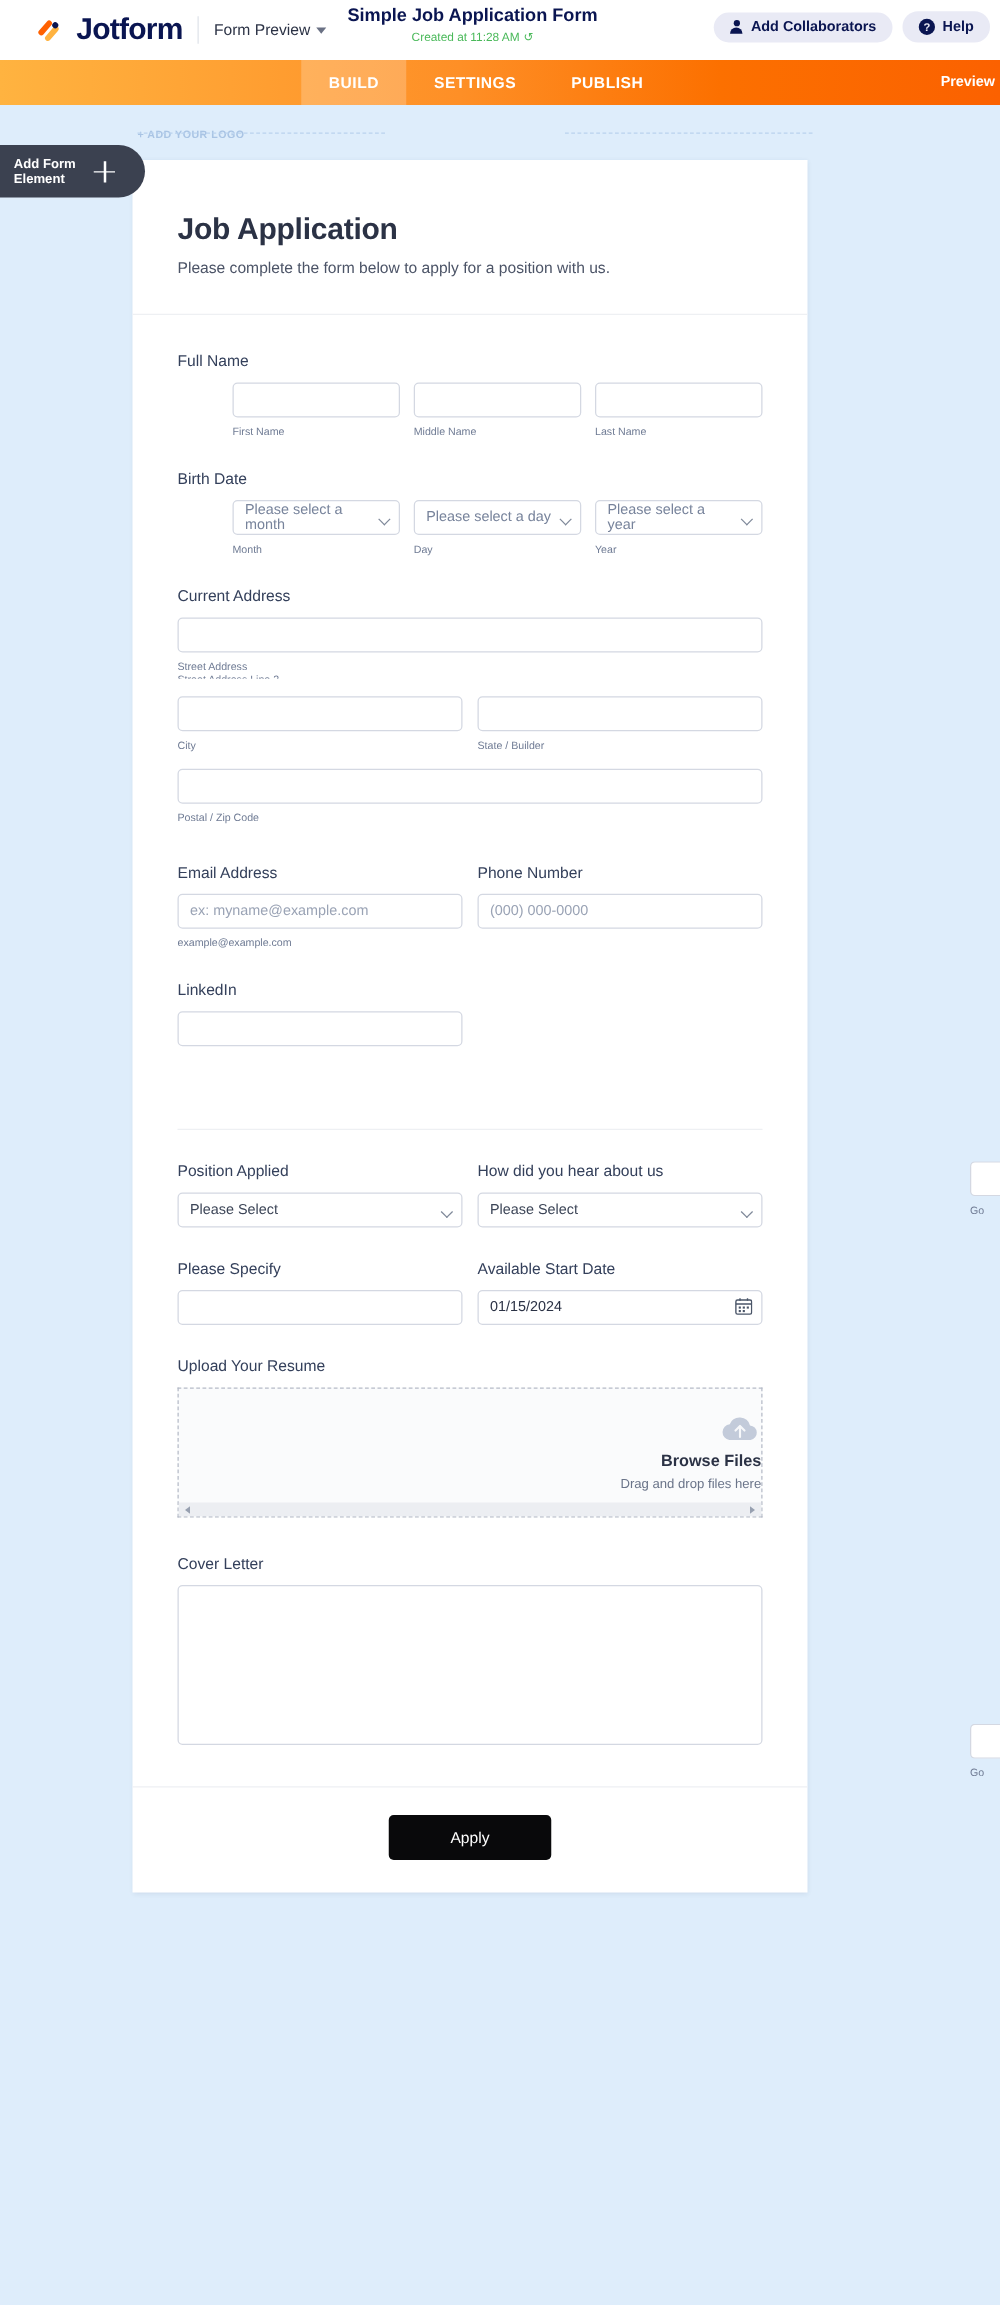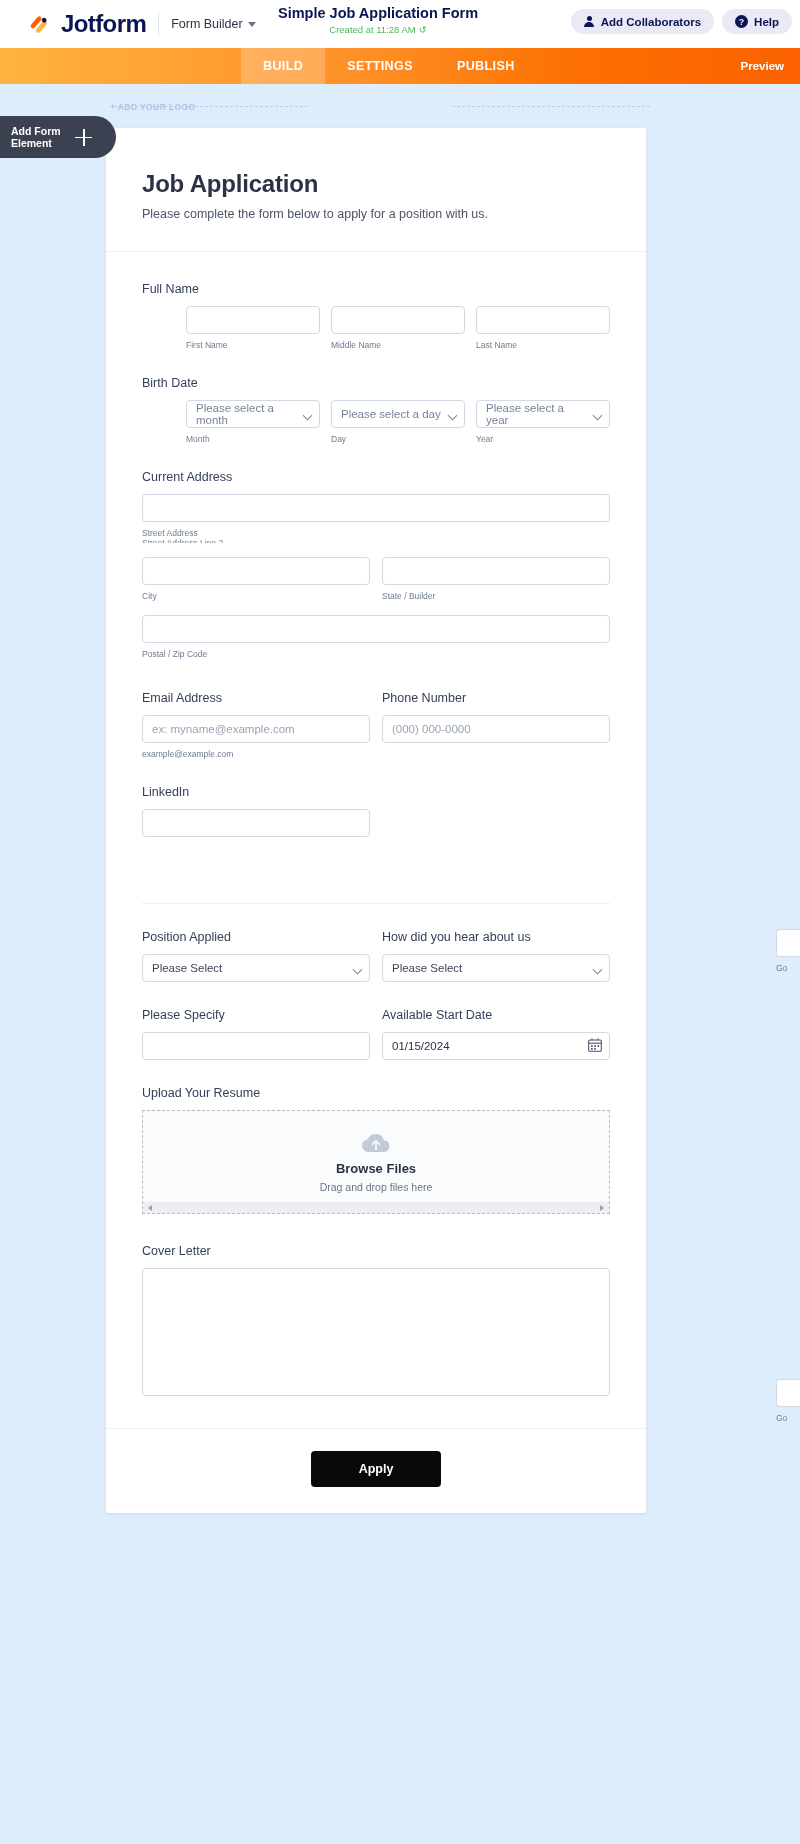--- a/index.html
+++ b/index.html
@@ -35,21 +35,21 @@
     position: absolute; left: 278px; top: 5px; width: 200px; text-align: center;
   }
   .form-title {
     font-size: 14.5px; font-weight: bold; color: #0a1551; white-space: nowrap;
   }
   .created-at {
     font-size: 9.5px; color: #4ab95a; margin-top: 3px;
     display: flex; align-items: center; justify-content: center; gap: 3px;
   }
   .hdr-actions {
-    position: absolute; right: 8px; top: 9px; display: flex; gap: 8px; 
+    position: absolute; right: 8px; top: 9px; display: flex; gap: 8px; align-items: center;
   }
   .pill {
     display: flex; align-items: center; gap: 6px;
     background: #e9eaf5; border-radius: 16px; padding: 6px 13px;
     font-size: 11.5px; font-weight: bold; color: #0a1551; cursor: pointer;
     white-space: nowrap;
   }
   .ico-person {
     width: 11px; height: 11px; position: relative; flex: none;
   }
@@ -74,21 +74,21 @@
   }
   .nav-spacer { flex: 0 0 241px; }
   .nav-tab {
     display: flex; align-items: center; justify-content: center;
     padding: 0 22px; font-size: 12.5px; font-weight: bold;
     color: #ffffff; letter-spacing: 0.4px; cursor: pointer;
   }
   .nav-tab.active { background: rgba(255,255,255,0.22); color: #fff; }
   .nav-right {
     margin-left: auto; display: flex; align-items: center;
-    padding-right: 16px; gap: 10px;
+    padding-right: 4px; gap: 10px;
   }
   .nav-preview {
     font-size: 11.5px; font-weight: bold; color: #fff; white-space: nowrap; cursor: pointer;
   }
 
   
   .canvas {
     position: relative; width: 800px; height: 1760px;
     background: #deedfb;
     overflow: hidden;
@@ -181,21 +181,21 @@
   
   .date-wrap { position: relative; }
   .cal-ico {
     position: absolute; right: 8px; top: 6px; width: 14px; height: 14px;
   }
 
   
   .upload-box {
     border: 1px dashed #b6bcc8; background: #fafbfc;
     height: 104px; position: relative;
-    display: flex; flex-direction: column; align-items: center;
+    display: flex; flex-direction: column; align-items: flex-end;
     justify-content: center; gap: 2px; cursor: pointer;
   }
   .cloud-ico { width: 34px; height: 24px; position: relative; margin-bottom: 4px; }
   .browse-txt { font-size: 13px; font-weight: bold; color: #2b3245; }
   .drag-txt { font-size: 10.5px; color: #6a7489; margin-top: 3px; }
   .ub-scroll {
     position: absolute; left: 0; right: 0; bottom: 0; height: 11px;
     background: #eceef2; display: flex; align-items: center;
   }
   .ub-arrow {
@@ -213,21 +213,21 @@
     background: #fff; resize: none; font-family: inherit; font-size: 11.5px;
     padding: 8px 9px; outline: none; color: #2b3245;
   }
 
   .card-foot {
     border-top: 1px solid #eef0f3; padding: 22px 0 26px;
     display: flex; justify-content: center; margin-top: 28px;
   }
   .apply-btn {
     background: #09090b; color: #fff; border: none; border-radius: 4px;
-    width: 130px; height: 36px; font-size: 12.5px; font-weight: bold;
+    width: 130px; height: 36px; font-size: 12.5px; font-weight: normal;
     font-family: inherit; cursor: pointer;
   }
 
   
   .edge-widget {
     position: absolute; right: 0; width: 24px;
   }
   .edge-box {
     border: 1px solid #d4d8e2; border-right: none; border-radius: 4px 0 0 4px;
     height: 28px; background: #fff;
@@ -248,21 +248,21 @@
           <path d="M8.6 16.9 L14.9 9.6 a2.3 2.3 0 0 1 3.4 3.1 L12 20 a2.3 2.3 0 0 1-3.4-3.1z" fill="#ffb340"></path>
           <path d="M14.4 6.6 a2.4 2.4 0 1 1 3.6 3.2 a2.4 2.4 0 0 1-3.6-3.2z" fill="#0a1551"></path>
         </svg>
       </span>
       <span class="logo-word">Jotform</span>
     </div>
 
     <span class="brand-divider"></span>
 
     <div class="fb-select">
-      <span>Form Builder</span>
+      <span>Form Preview</span>
       <span class="caret-down"></span>
     </div>
 
     <div class="title-block">
       <div class="form-title">Simple Job Application Form</div>
       <div class="created-at">
         <span>Created at 11:28 AM</span>
         <span>↺</span>
       </div>
     </div>

